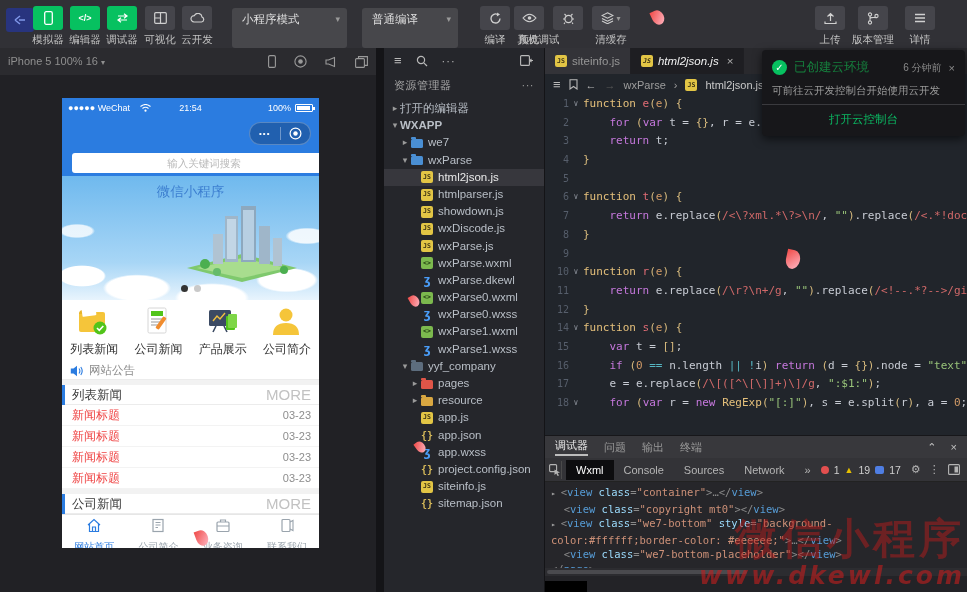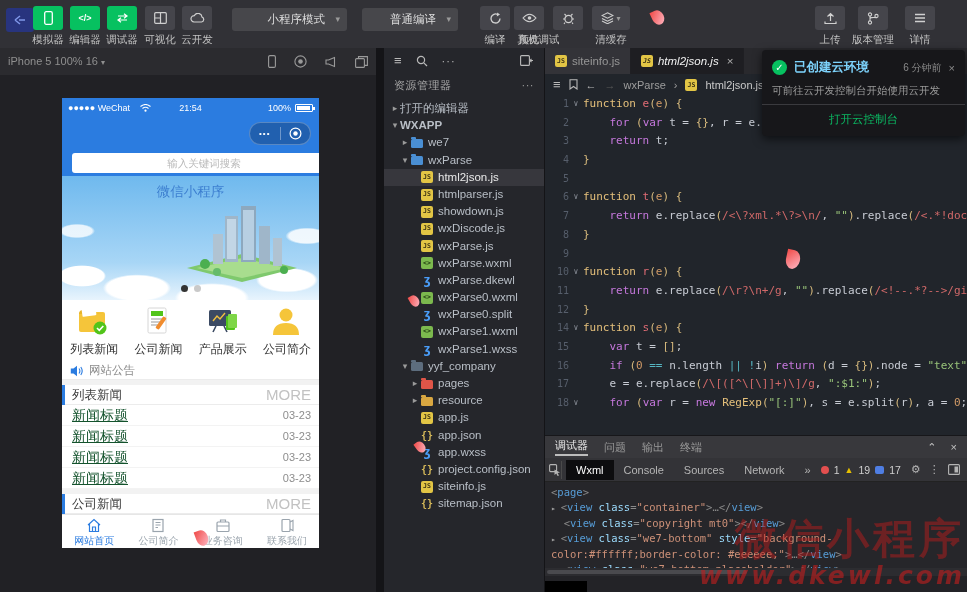--- a/index.html
+++ b/index.html
@@ -4,21 +4,21 @@
 <style>
   *{margin:0;padding:0;box-sizing:border-box;}
   html,body{width:967px;height:592px;overflow:hidden;background:#1b1b1f;
     font-family:"Liberation Sans","DejaVu Sans",sans-serif;}
   
   #toolbar{position:absolute;left:0;top:0;width:967px;height:48px;background:#313136;z-index:5;}
   .tb-btn{position:absolute;top:6px;width:30px;height:24px;border-radius:3px;display:flex;align-items:center;justify-content:center;color:#fff;font-size:11px;}
   .tb-green{background:#07c160;}
   .tb-gray{background:#45454b;color:#cfcfcf;}
   .tb-label{position:absolute;top:33px;font-size:10.5px;color:#c2c2c2;white-space:nowrap;text-align:center;}
-  .tb-select{position:absolute;top:8px;height:23px;background:#47474b;border-radius:3px;color:#dedede;font-size:11.5px;line-height:23px;padding:0 22px 0 10px;text-align:right;}
+  .tb-select{position:absolute;top:8px;height:40px;background:#47474b;border-radius:3px;color:#dedede;font-size:11.5px;line-height:23px;padding:0 22px 0 10px;}
   .tb-select .caret{position:absolute;right:7px;top:0;color:#9a9a9a;font-size:9px;}
   .logo{position:absolute;left:6px;top:8px;width:28px;height:24px;background:#28347e;border-radius:3px;display:flex;align-items:center;justify-content:center;}
   svg.ic{display:block;}
   
   #sim{position:absolute;left:0;top:48px;width:376px;height:544px;background:#212125;}
   #sim-header{position:absolute;left:0;top:0;width:100%;height:27px;background:#2b2b2f;color:#8f8f8f;font-size:11px;line-height:27px;padding-left:8px;}
   .sim-hicons{position:absolute;right:8px;top:0;height:27px;display:flex;align-items:center;gap:18px;}
   
   #phone{position:absolute;left:62px;top:50px;width:257px;height:450px;background:#ffffff;overflow:hidden;font-family:"Liberation Sans","DejaVu Sans",sans-serif;}
   #p-status{position:absolute;left:0;top:0;width:100%;height:20px;background:#2b7ce0;color:#fff;font-size:9px;line-height:20px;}
@@ -47,25 +47,25 @@
   .gcell{flex:1;text-align:center;padding-top:6px;}
   .gcell .gicon{width:38px;height:30px;margin:0 auto;position:relative;}
   .gcell .glabel{margin-top:5px;font-size:12px;color:#333;}
   #p-notice{position:absolute;left:0;top:264px;width:100%;height:18px;border-bottom:1px solid #ececec;display:flex;align-items:center;gap:6px;padding-left:8px;font-size:11.5px;color:#8a8a8a;}
   .band{position:absolute;left:0;width:100%;height:5px;background:#f2f2f2;}
   .sechdr{position:absolute;left:0;width:100%;height:20px;border-bottom:1px solid #ececec;background:#fff;}
   .sechdr .bar{position:absolute;left:0;top:0;width:3px;height:20px;background:#2b7ce0;}
   .sechdr .stitle{position:absolute;left:10px;top:0;line-height:20px;font-size:12.5px;color:#3a3a3a;}
   .sechdr .more{position:absolute;right:8px;top:0;line-height:20px;font-size:15px;color:#c2c2c2;}
   .newsrow{position:absolute;left:0;width:100%;height:21px;border-bottom:1px solid #f3f3f3;}
-  .newsrow .nt{position:absolute;left:10px;top:0;line-height:21px;font-size:14px;color:#14532d;text-decoration:underline;}
+  .newsrow .nt{position:absolute;left:10px;top:0;line-height:21px;font-size:12px;color:#ef4444;}
   .newsrow .nd{position:absolute;right:8px;top:0;line-height:21px;font-size:11px;color:#8d8d8d;}
   #p-tabbar{position:absolute;left:0;top:416px;width:100%;height:34px;border-top:1px solid #e6e6e6;background:#fff;display:flex;}
   .tcell{flex:1;text-align:center;padding-top:3px;}
-  .tcell .tlabel{font-size:10px;color:#9aa4ad;margin-top:1px;}
+  .tcell .tlabel{font-size:10px;color:#9aa4ad;margin-top:7px;}
   .tcell.active .tlabel{color:#2b7ce0;}
   
   #strip{position:absolute;left:376px;top:48px;width:8px;height:544px;background:#141417;}
   
   #explorer{position:absolute;left:384px;top:48px;width:161px;height:544px;background:#25262b;border-right:1px solid #141417;}
   #exp-icons{position:absolute;left:0;top:0;width:100%;height:25px;display:flex;align-items:center;gap:14px;padding-left:10px;color:#b9b9b9;}
   #exp-title{position:absolute;left:0;top:25px;width:100%;height:25px;line-height:25px;padding-left:10px;font-size:11px;color:#a5a5a5;letter-spacing:.5px;}
   #exp-title .more3{position:absolute;right:10px;top:0;color:#9a9a9a;}
   #tree{position:absolute;left:0;top:52px;width:100%;}
   .trow{height:17.2px;line-height:17.2px;font-size:11.5px;color:#b9bfc7;white-space:nowrap;display:flex;align-items:center;cursor:default;}
@@ -114,21 +114,21 @@
   #wxmlpane .cl{height:auto;min-height:14.5px;line-height:14.5px;display:block;white-space:pre-wrap;}
   .t-gr{color:#8a8a8a}.t-tg{color:#569cd6}.t-at{color:#9cdcfe}.t-st{color:#ce9178}.t-ar{color:#9a9a9a;font-size:8px;}
   #hscroll{position:absolute;left:0;top:132px;width:100%;height:8px;background:#2c2c30;}
   #hscroll .thumb{position:absolute;left:2px;top:2px;width:200px;height:4px;border-radius:2px;background:#4a4a4e;}
   #dbg-bottom{position:absolute;left:0;top:140px;width:100%;height:17px;background:#232327;}
   #dbg-bottom .blackbox{position:absolute;left:0;top:5px;width:42px;height:12px;background:#000;}
   
   #toast{position:absolute;left:762px;top:50px;width:203px;height:86px;background:#17171a;border-radius:4px;box-shadow:0 3px 10px rgba(0,0,0,.6);z-index:20;}
   #toast .trow1{position:absolute;left:10px;top:9px;display:flex;align-items:center;gap:7px;width:183px;}
   #toast .ck{width:15px;height:15px;border-radius:50%;background:#07c160;color:#fff;font-size:10px;display:flex;align-items:center;justify-content:center;}
-  #toast .ttitle{color:#7dd3fc;font-size:12.5px;font-weight:bold;flex:1;}
+  #toast .ttitle{color:#15803d;font-size:12.5px;font-weight:normal;flex:1;}
   #toast .ttime{color:#8a8a8a;font-size:10px;}
   #toast .tclose{color:#8a8a8a;font-size:11px;}
   #toast .tbody{position:absolute;left:10px;top:34px;color:#9a9a9a;font-size:10.5px;}
   #toast .tdiv{position:absolute;left:0px;top:54px;width:100%;height:1px;background:#3a3a3e;}
   #toast .taction{position:absolute;left:0;top:62px;width:100%;text-align:center;color:#0bba63;font-size:11.5px;}
   
   .petal{position:absolute;background:linear-gradient(135deg,#ef4a47,#ffb9c6);border-radius:0 55% 55% 55%;z-index:30;}
   #watermark{position:absolute;right:2px;bottom:2px;text-align:right;z-index:25;pointer-events:none;font-family:"DejaVu Sans",sans-serif;}
   #watermark .w1{font-size:42px;font-weight:bold;color:rgba(180,28,28,.5);line-height:46px;letter-spacing:4px;}
   #watermark .w2{font-size:25px;font-weight:bold;color:rgba(195,30,30,.6);letter-spacing:3px;line-height:28px;font-style:italic;}
@@ -519,21 +519,21 @@
         <span class="ticon">
           <span class="fi fi-wxml">&lt;&gt;</span>
         </span>
         <span>wxParse0.wxml</span>
       </div>
       <div class="trow" style="padding-left: 26px;">
         <span class="arr"></span>
         <span class="ticon">
           <span class="fi fi-wxss">ʒ</span>
         </span>
-        <span>wxParse0.split</span>
+        <span>wxParse0.wxss</span>
       </div>
       <div class="trow" style="padding-left: 26px;">
         <span class="arr"></span>
         <span class="ticon">
           <span class="fi fi-wxml">&lt;&gt;</span>
         </span>
         <span>wxParse1.wxml</span>
       </div>
       <div class="trow" style="padding-left: 26px;">
         <span class="arr"></span>
@@ -686,21 +686,20 @@
       <span class="dt-right">
         <span>⚙</span>
         <span>⋮</span>
         <svg class="ic" width="12" height="11" viewBox="0 0 12 11">
             <rect x="0.6" y="0.6" width="10.8" height="9.8" rx="1" stroke="#b5b5b5" stroke-width="1.1" fill="none"></rect>
             <rect x="6.5" y="2.5" width="3.5" height="6" fill="#b5b5b5"></rect>
           </svg>
       </span>
     </div>
     <div id="wxmlpane">
-        <div class="cl"><span class="t-gr">&lt;</span><span class="t-tg">page</span><span class="t-gr">&gt;</span></div>
         <div class="cl"><span class="t-ar">▸ </span><span class="t-gr">&lt;</span><span class="t-tg">view</span><span class="t-at"> class</span><span class="t-gr">=</span><span class="t-st">"container"</span><span class="t-gr">&gt;…&lt;/</span><span class="t-tg">view</span><span class="t-gr">&gt;</span></div>
         <div class="cl"><span class="t-tx">  </span><span class="t-gr">&lt;</span><span class="t-tg">view</span><span class="t-at"> class</span><span class="t-gr">=</span><span class="t-st">"copyright mt0"</span><span class="t-gr">&gt;&lt;/</span><span class="t-tg">view</span><span class="t-gr">&gt;</span></div>
         <div class="cl"><span class="t-ar">▸ </span><span class="t-gr">&lt;</span><span class="t-tg">view</span><span class="t-at"> class</span><span class="t-gr">=</span><span class="t-st">"we7-bottom"</span><span class="t-at"> style</span><span class="t-gr">=</span><span class="t-st">"background-color:#ffffff;border-color: #eeeeee;"</span><span class="t-gr">&gt;…&lt;/</span><span class="t-tg">view</span><span class="t-gr">&gt;</span></div>
         <div class="cl"><span class="t-tx">  </span><span class="t-gr">&lt;</span><span class="t-tg">view</span><span class="t-at"> class</span><span class="t-gr">=</span><span class="t-st">"we7-bottom-placeholder"</span><span class="t-gr">&gt;&lt;/</span><span class="t-tg">view</span><span class="t-gr">&gt;</span></div>
         <div class="cl"><span class="t-gr">&lt;/</span><span class="t-tg">page</span><span class="t-gr">&gt;</span></div>
       </div>
     <div id="hscroll">
         <span class="thumb"></span>
       </div>
     <div id="dbg-bottom">

